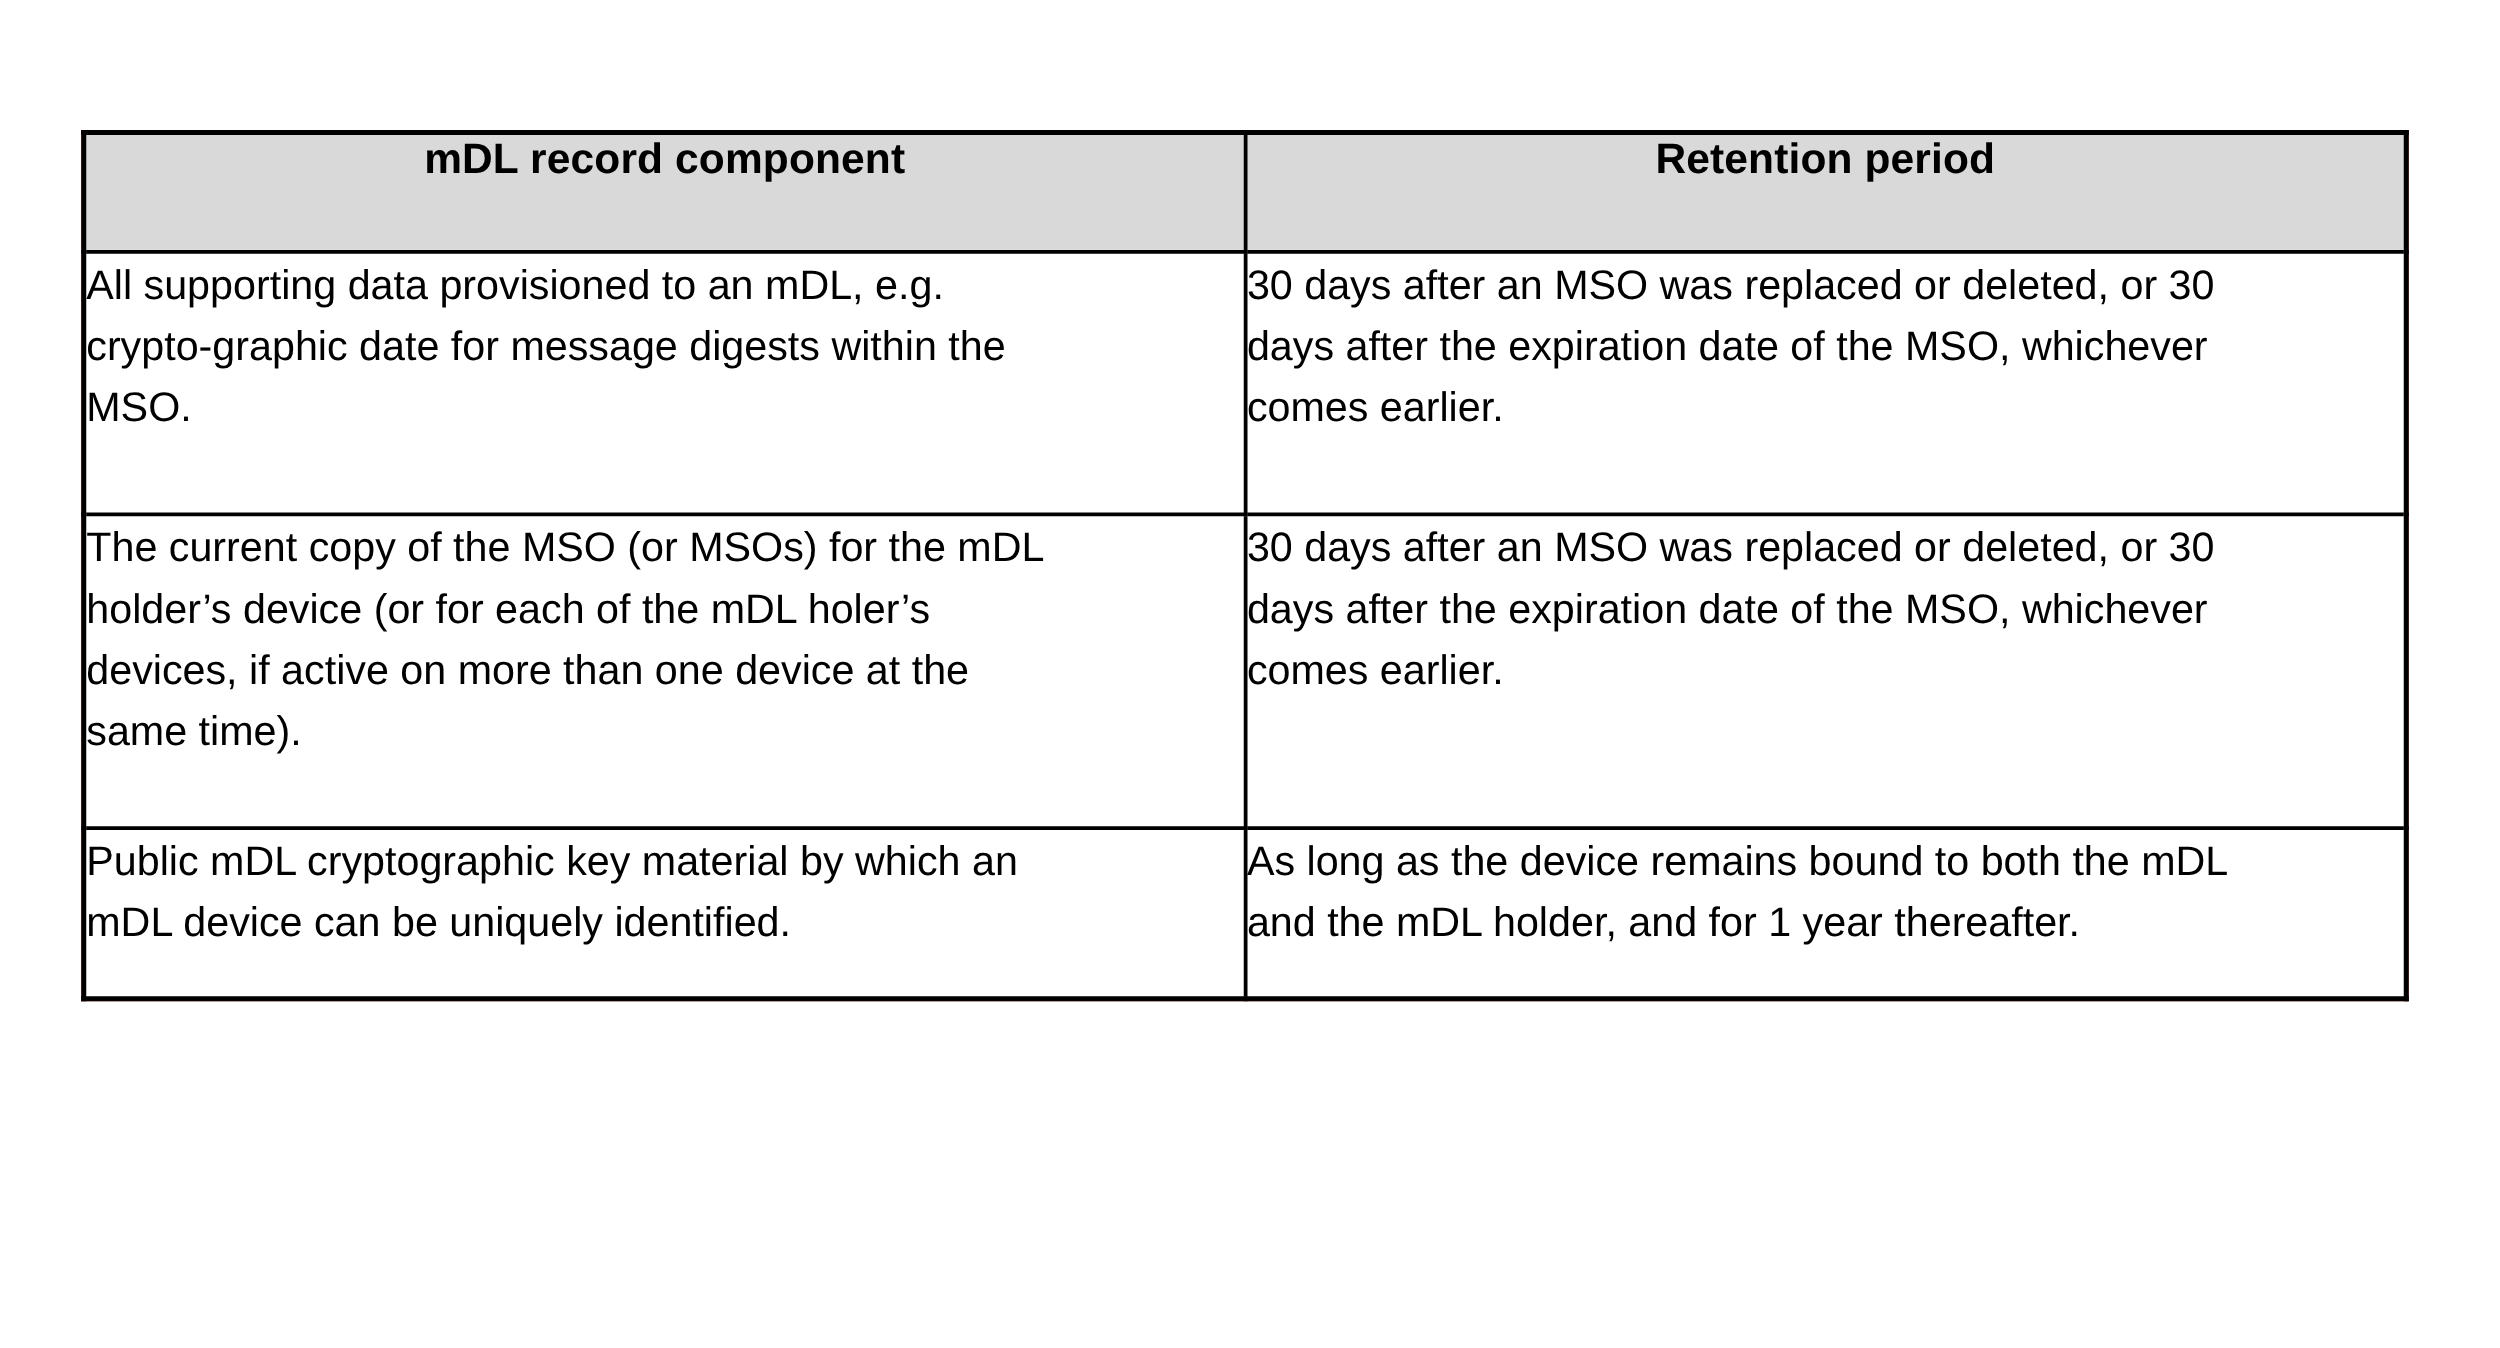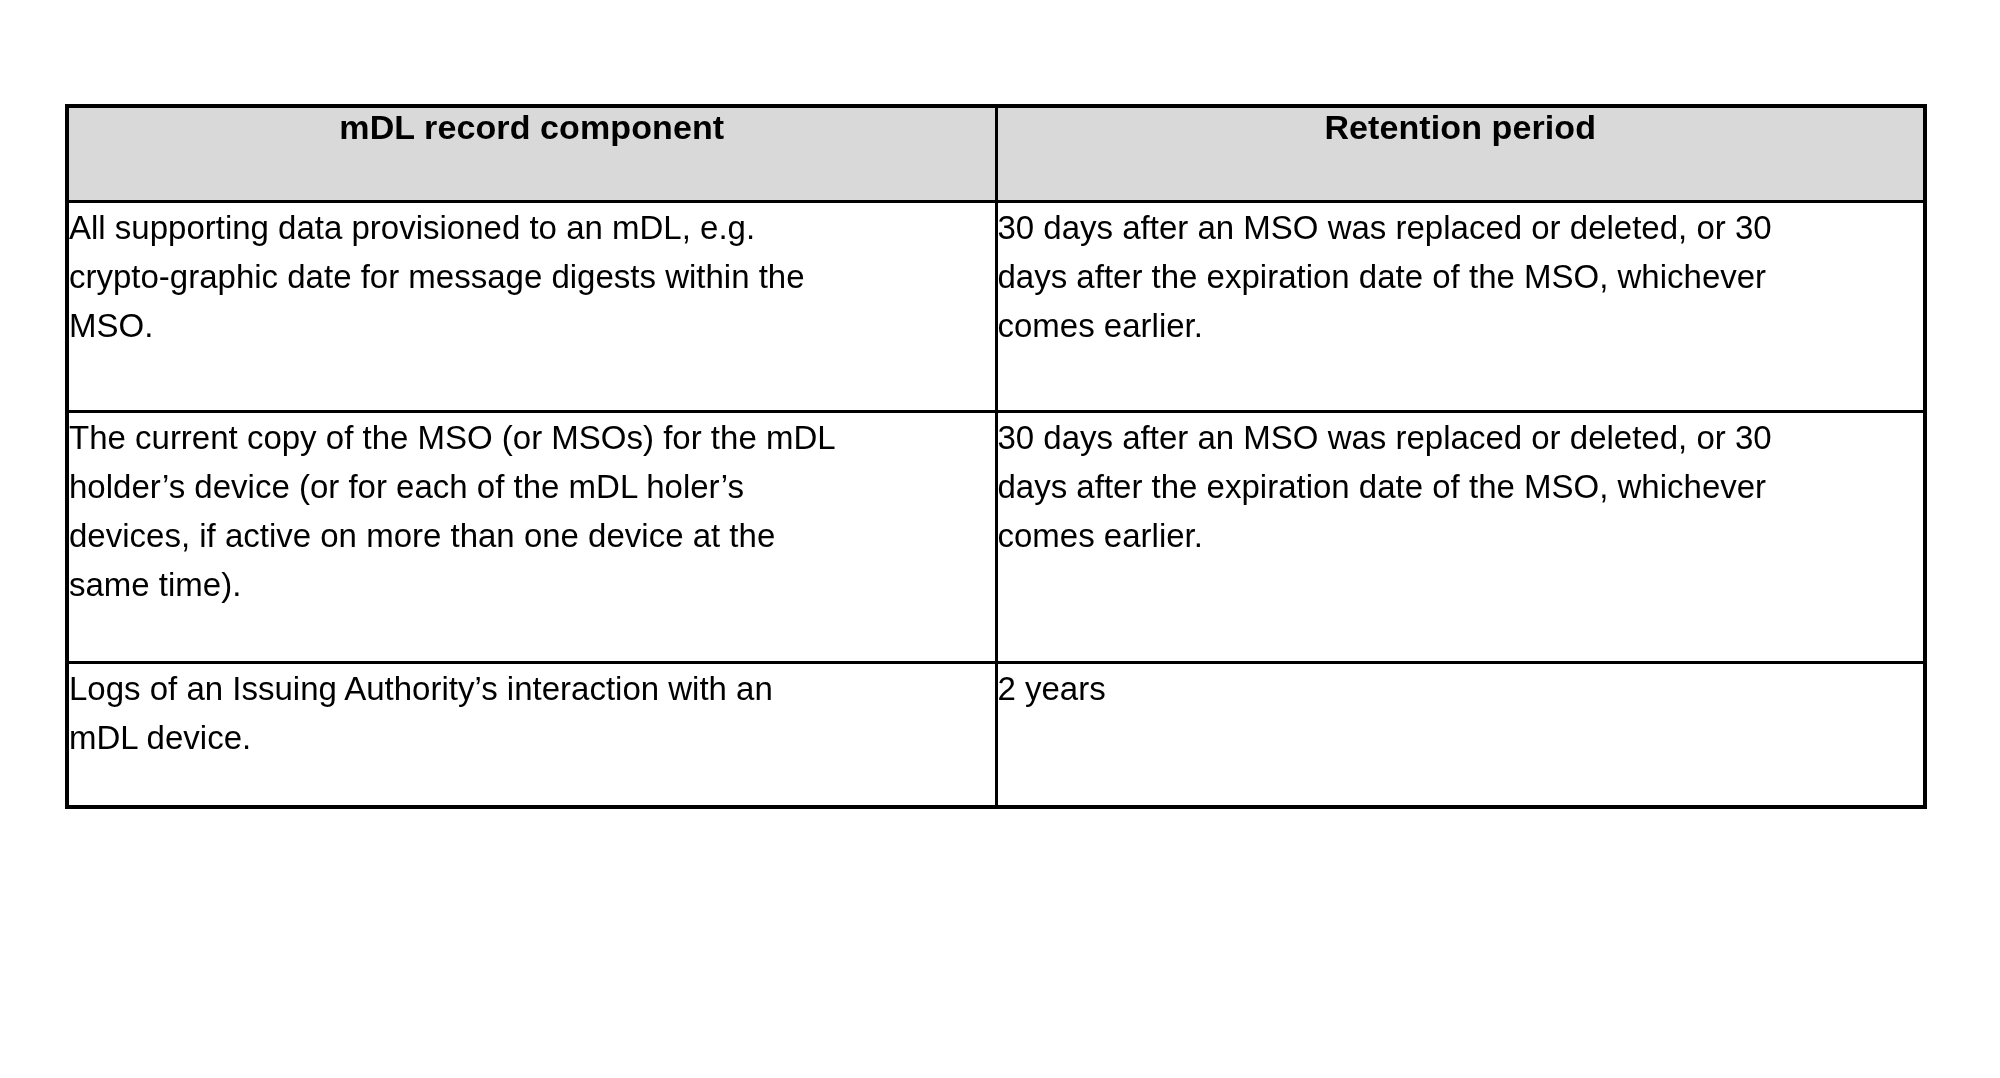--- a/index.html
+++ b/index.html
@@ -121,26 +121,27 @@
 devices, if active on more than one device at the
 same time).</span>
         </td>
         <td>
           <span class="cell-text">30 days after an MSO was replaced or deleted, or 30
 days after the expiration date of the MSO, whichever
 comes earlier.</span>
         </td>
       </tr>
 
-
-      <tr class="row-5">
+      <tr class="row-4">
         <td>
-          <span class="cell-text">Logs of an Issuing Authority’s interaction with an
-mDL device.</span>
+          <span class="cell-text">Public mDL cryptographic key material by which an
+mDL device can be uniquely identified.</span>
         </td>
         <td>
-          <span class="cell-text">2 years</span>
+          <span class="cell-text">As long as the device remains bound to both the mDL
+and the mDL holder, and for 1 year thereafter.</span>
         </td>
       </tr>
+
     </tbody>
   </table>
 
 </div>
 
 </body></html>

